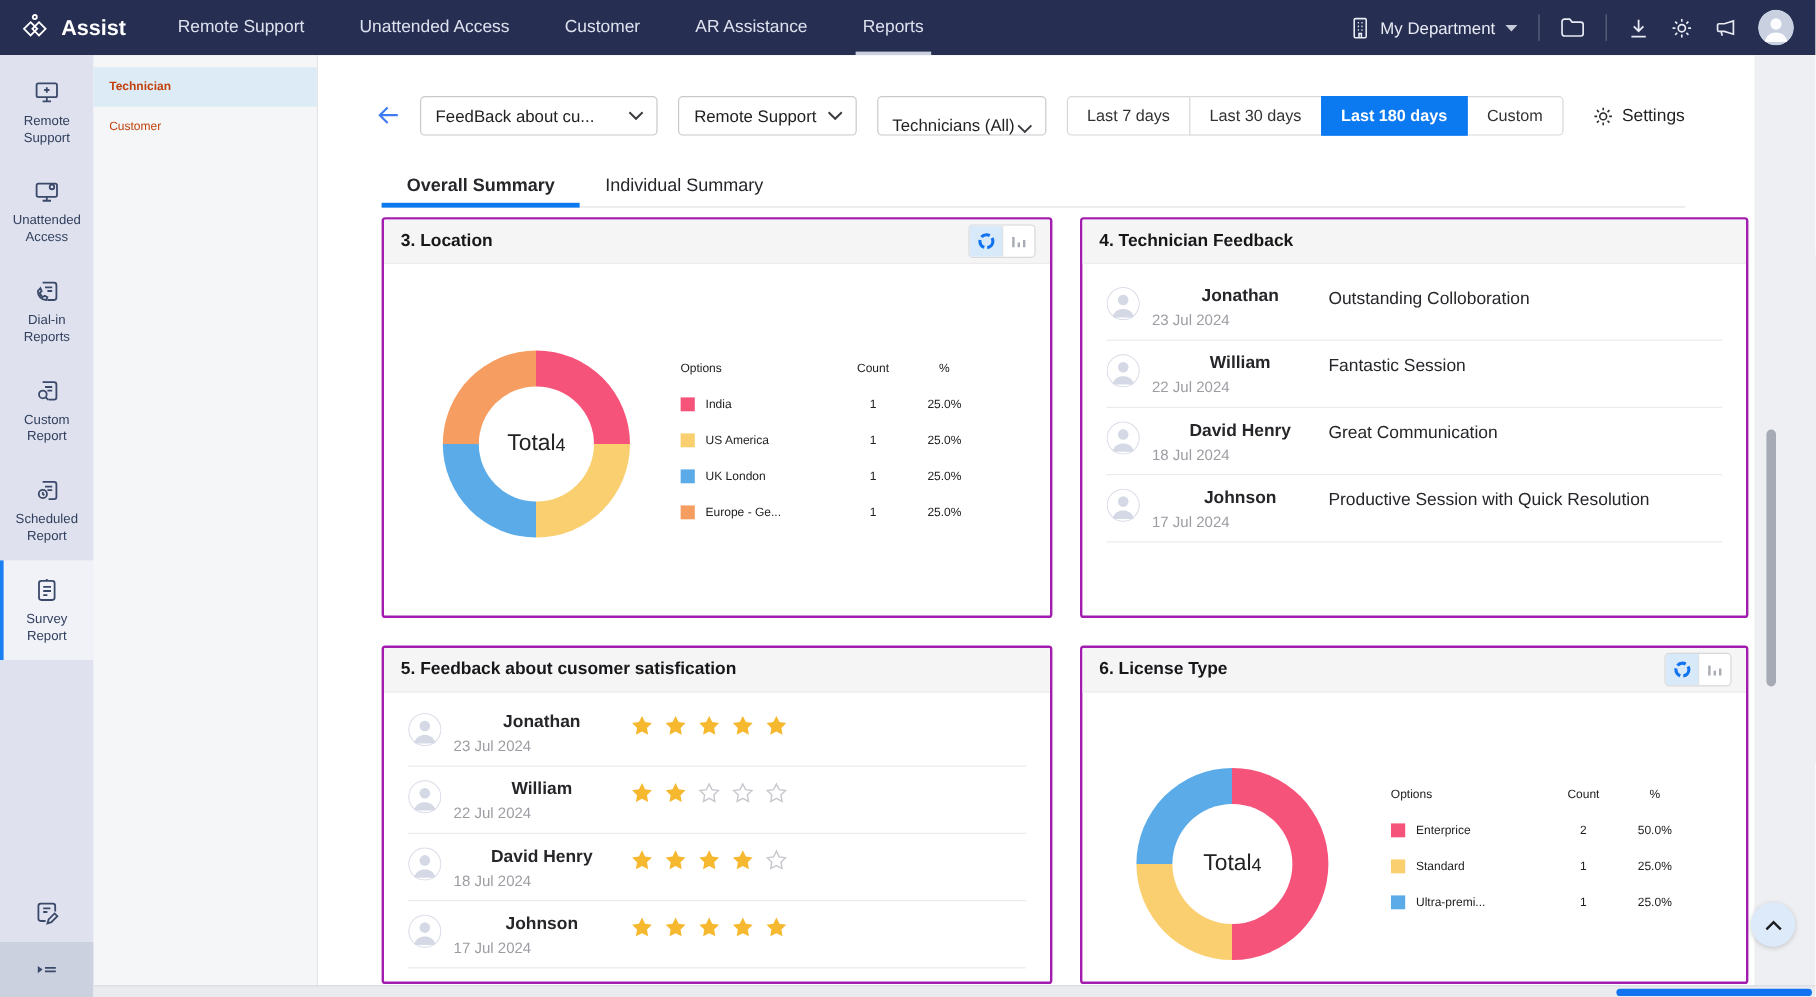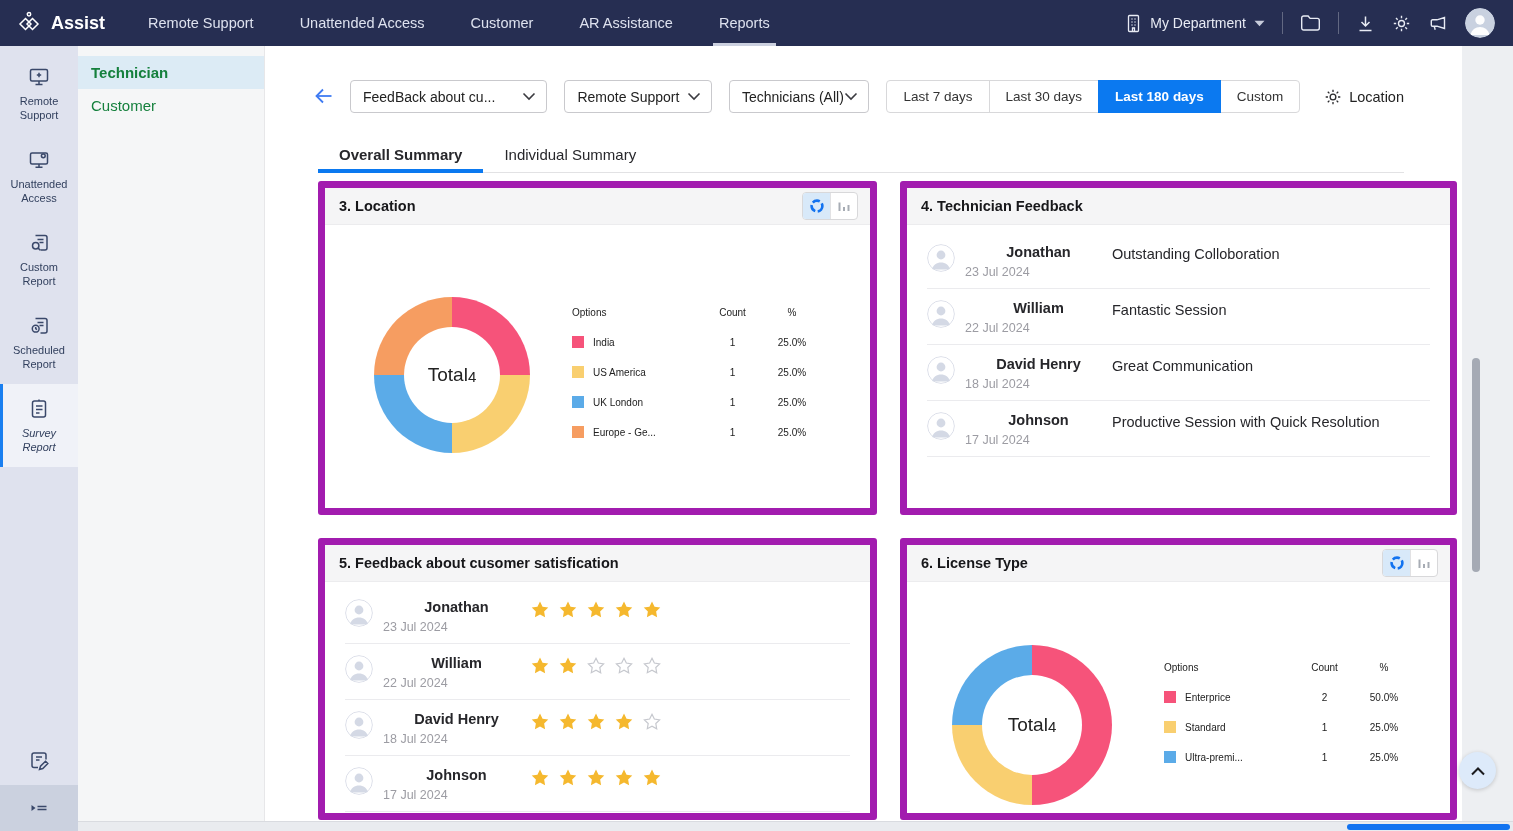--- a/index.html
+++ b/index.html
@@ -20,52 +20,52 @@
   .dept { display:flex; align-items:center; gap:8px; font-size:14px; cursor:pointer; }
   .nav-divider { width:1px; height:22px; background:rgba(255,255,255,.28); }
   .nav-icon { cursor:pointer; display:flex; }
   .avatar-nav { width:30px; height:30px; border-radius:50%; overflow:hidden; cursor:pointer; }
 
   
   .layout { display:flex; height:785px; }
 
   .iconbar { width:78px; background:#DFE2EE; display:flex; flex-direction:column; padding-top:6px; }
   .iconbar-item { display:flex; flex-direction:column; align-items:center; gap:5px; padding:13px 2px; font-size:11px; line-height:14px; color:#32405E; text-align:center; cursor:pointer; border-left:3px solid transparent; border-right:3px solid transparent; }
-  .iconbar-item.active { background:#F0F2F8; border-left:3px solid #1A7FF0;font-style:italic; }
+  .iconbar-item.active { background:#F0F2F8; border-left:3px solid #1A7FF0; }
   .iconbar-pencil { margin-top:auto; display:flex; justify-content:center; padding:10px 0 12px; cursor:pointer; }
   .iconbar-foot { height:46px; background:#CBD1DF; display:flex; align-items:center; justify-content:center; cursor:pointer; }
 
   .subsidebar { width:187px; background:#F5F6F7; border-right:1px solid #E7E7E9; padding-top:10px; }
-  .sub-item { height:33px; display:flex; align-items:center; padding-left:13px; font-size:15px; color:#15803d; cursor:pointer; }
+  .sub-item { height:33px; display:flex; align-items:center; padding-left:13px; font-size:10px; color:#c2410c; cursor:pointer; }
   .sub-item.active { background:#DCEBF5; font-weight:700; }
 
   .main { flex:1; background:#fff; position:relative; overflow:hidden; }
   .content { padding:0 109px 0 53px; }
 
   
   .toolbar { margin-top:34px; display:flex; align-items:center; height:33px; }
   .back { margin:-2px 14px 0 -6px; cursor:pointer; }
   .select { height:33px; border:1px solid #C9C9CD; border-radius:4px; background:#fff; display:flex; align-items:center; justify-content:space-between; padding:0 10px 0 12px; font-size:14px; color:#222; margin-right:17px; cursor:pointer; }
-  .sel-report { width:201px; } .sel-service { width:150px; } .sel-tech { width:143px; }
+  .sel-report { width:201px; } .sel-service { width:150px; } .sel-tech { width:143px;align-items:flex-end; }
   .ranges { margin-left:auto; display:flex; }
   .range { height:33px; border:1px solid #D8D8DA; background:#fff; display:flex; align-items:center; padding:0 16px; font-size:13.5px; color:#333; margin-left:-1px; cursor:pointer; white-space:nowrap; }
   .range:first-child { border-radius:4px 0 0 4px; margin-left:0; }
   .range:last-child { border-radius:0 4px 4px 0; }
   .range.active { background:#0B79F0; border-color:#0B79F0; color:#fff; font-weight:600; z-index:1; }
   .settings { display:flex; align-items:center; gap:7px; margin-left:24px; font-size:14.5px; color:#222; cursor:pointer; }
 
   
   .tabs { margin-top:23px; display:flex; border-bottom:1px solid #E2E2E4; }
   .tab { height:36px; display:flex; align-items:center; padding:0 21px; font-size:15px; color:#27272B; position:relative; cursor:pointer; }
   .tab.active { font-weight:600; }
   .tab.active::after { content:''; position:absolute; left:0; right:0; bottom:-1px; height:4px; background:#0B79F0; }
 
   
   .grid { margin-top:8px; display:grid; grid-template-columns:559px 557px; column-gap:23px; row-gap:23px; }
-  .card { border:7px solid #a21caf; border-radius:3px; background:#fff; overflow:hidden; }
+  .card { border:2px solid #a21caf; border-radius:3px; background:#fff; overflow:hidden; }
   .card.r1 { height:334px; } .card.r2 { height:282px; }
   .card-header { height:37px; background:#F5F5F6; border-bottom:1px solid #ECECEE; display:flex; align-items:center; justify-content:space-between; padding:0 12px 0 14px; }
   .card-title { font-size:14.5px; font-weight:700; color:#17171A; }
   .toggle { display:flex; border:1px solid #D8D8DA; border-radius:4px; background:#fff; overflow:hidden; }
   .toggle-btn { width:27px; height:26px; display:flex; align-items:center; justify-content:center; cursor:pointer; }
   .toggle-btn.active { background:#D8E9F9; }
   .toggle-btn + .toggle-btn { border-left:1px solid #E2E2E4; }
   .card-body { position:relative; height:calc(100% - 38px); }
 
   
@@ -189,20 +189,30 @@
     </div>
     <div class="iconbar-item">
       <span>
         <svg width="24" height="24" viewBox="0 0 24 24" fill="none" stroke="#3A486A" stroke-width="1.5">
           <rect x="3.5" y="5" width="17" height="11" rx="1.5"></rect>
           <circle cx="16.3" cy="7.8" r="1.9"></circle>
           <path d="M12 16v3.3M8.5 19.3h7"></path>
         </svg>
       </span>
       <span>Unattended Access</span>
+    </div>
+    <div class="iconbar-item">
+      <span>
+        <svg width="24" height="24" viewBox="0 0 24 24" fill="none" stroke="#3A486A" stroke-width="1.5">
+          <path d="M8.5 4.5H18a2 2 0 0 1 2 2v10.5a2 2 0 0 1-2 2h-5.5"></path>
+          <path d="M10.5 8.5h6M12.5 11.5h4"></path>
+          <path d="M4.5 11.5c0 4.2 3 7.5 7 7.5l1-2.4-2.2-1.2-1.6 1.1c-1.3-.9-2.1-2-2.5-3.5l1.5-1.3-1-2.6z"></path>
+        </svg>
+      </span>
+      <span>Dial-in Reports</span>
     </div>
     <div class="iconbar-item">
       <span>
         <svg width="24" height="24" viewBox="0 0 24 24" fill="none" stroke="#3A486A" stroke-width="1.5">
           <path d="M8.5 4.5H18a2 2 0 0 1 2 2v10.5a2 2 0 0 1-2 2h-4.5"></path>
           <path d="M10.5 8.5h6M12.5 11.5h4"></path>
           <circle cx="8.7" cy="14.7" r="3.2"></circle>
           <path d="m11.1 17.1 2.2 2.2"></path>
         </svg>
       </span>
@@ -290,21 +300,21 @@
           <div class="range active">Last 180 days</div>
           <div class="range">Custom</div>
         </div>
         <div class="settings">
           <span>
             <svg width="18" height="18" viewBox="0 0 19 19" fill="none" stroke="#2B2B2E" stroke-width="1.4">
               <circle cx="9.5" cy="9.5" r="3"></circle>
               <path d="M9.5 1.8v2.4M9.5 14.8v2.4M1.8 9.5h2.4M14.8 9.5h2.4M4 4l1.7 1.7M13.3 13.3 15 15M15 4l-1.7 1.7M5.7 13.3 4 15"></path>
             </svg>
           </span>
-          <span>Location</span>
+          <span>Settings</span>
         </div>
       </div>
 
       <div class="tabs">
         <div class="tab active">Overall Summary</div>
         <div class="tab">Individual Summary</div>
       </div>
 
       <div class="grid">
 

